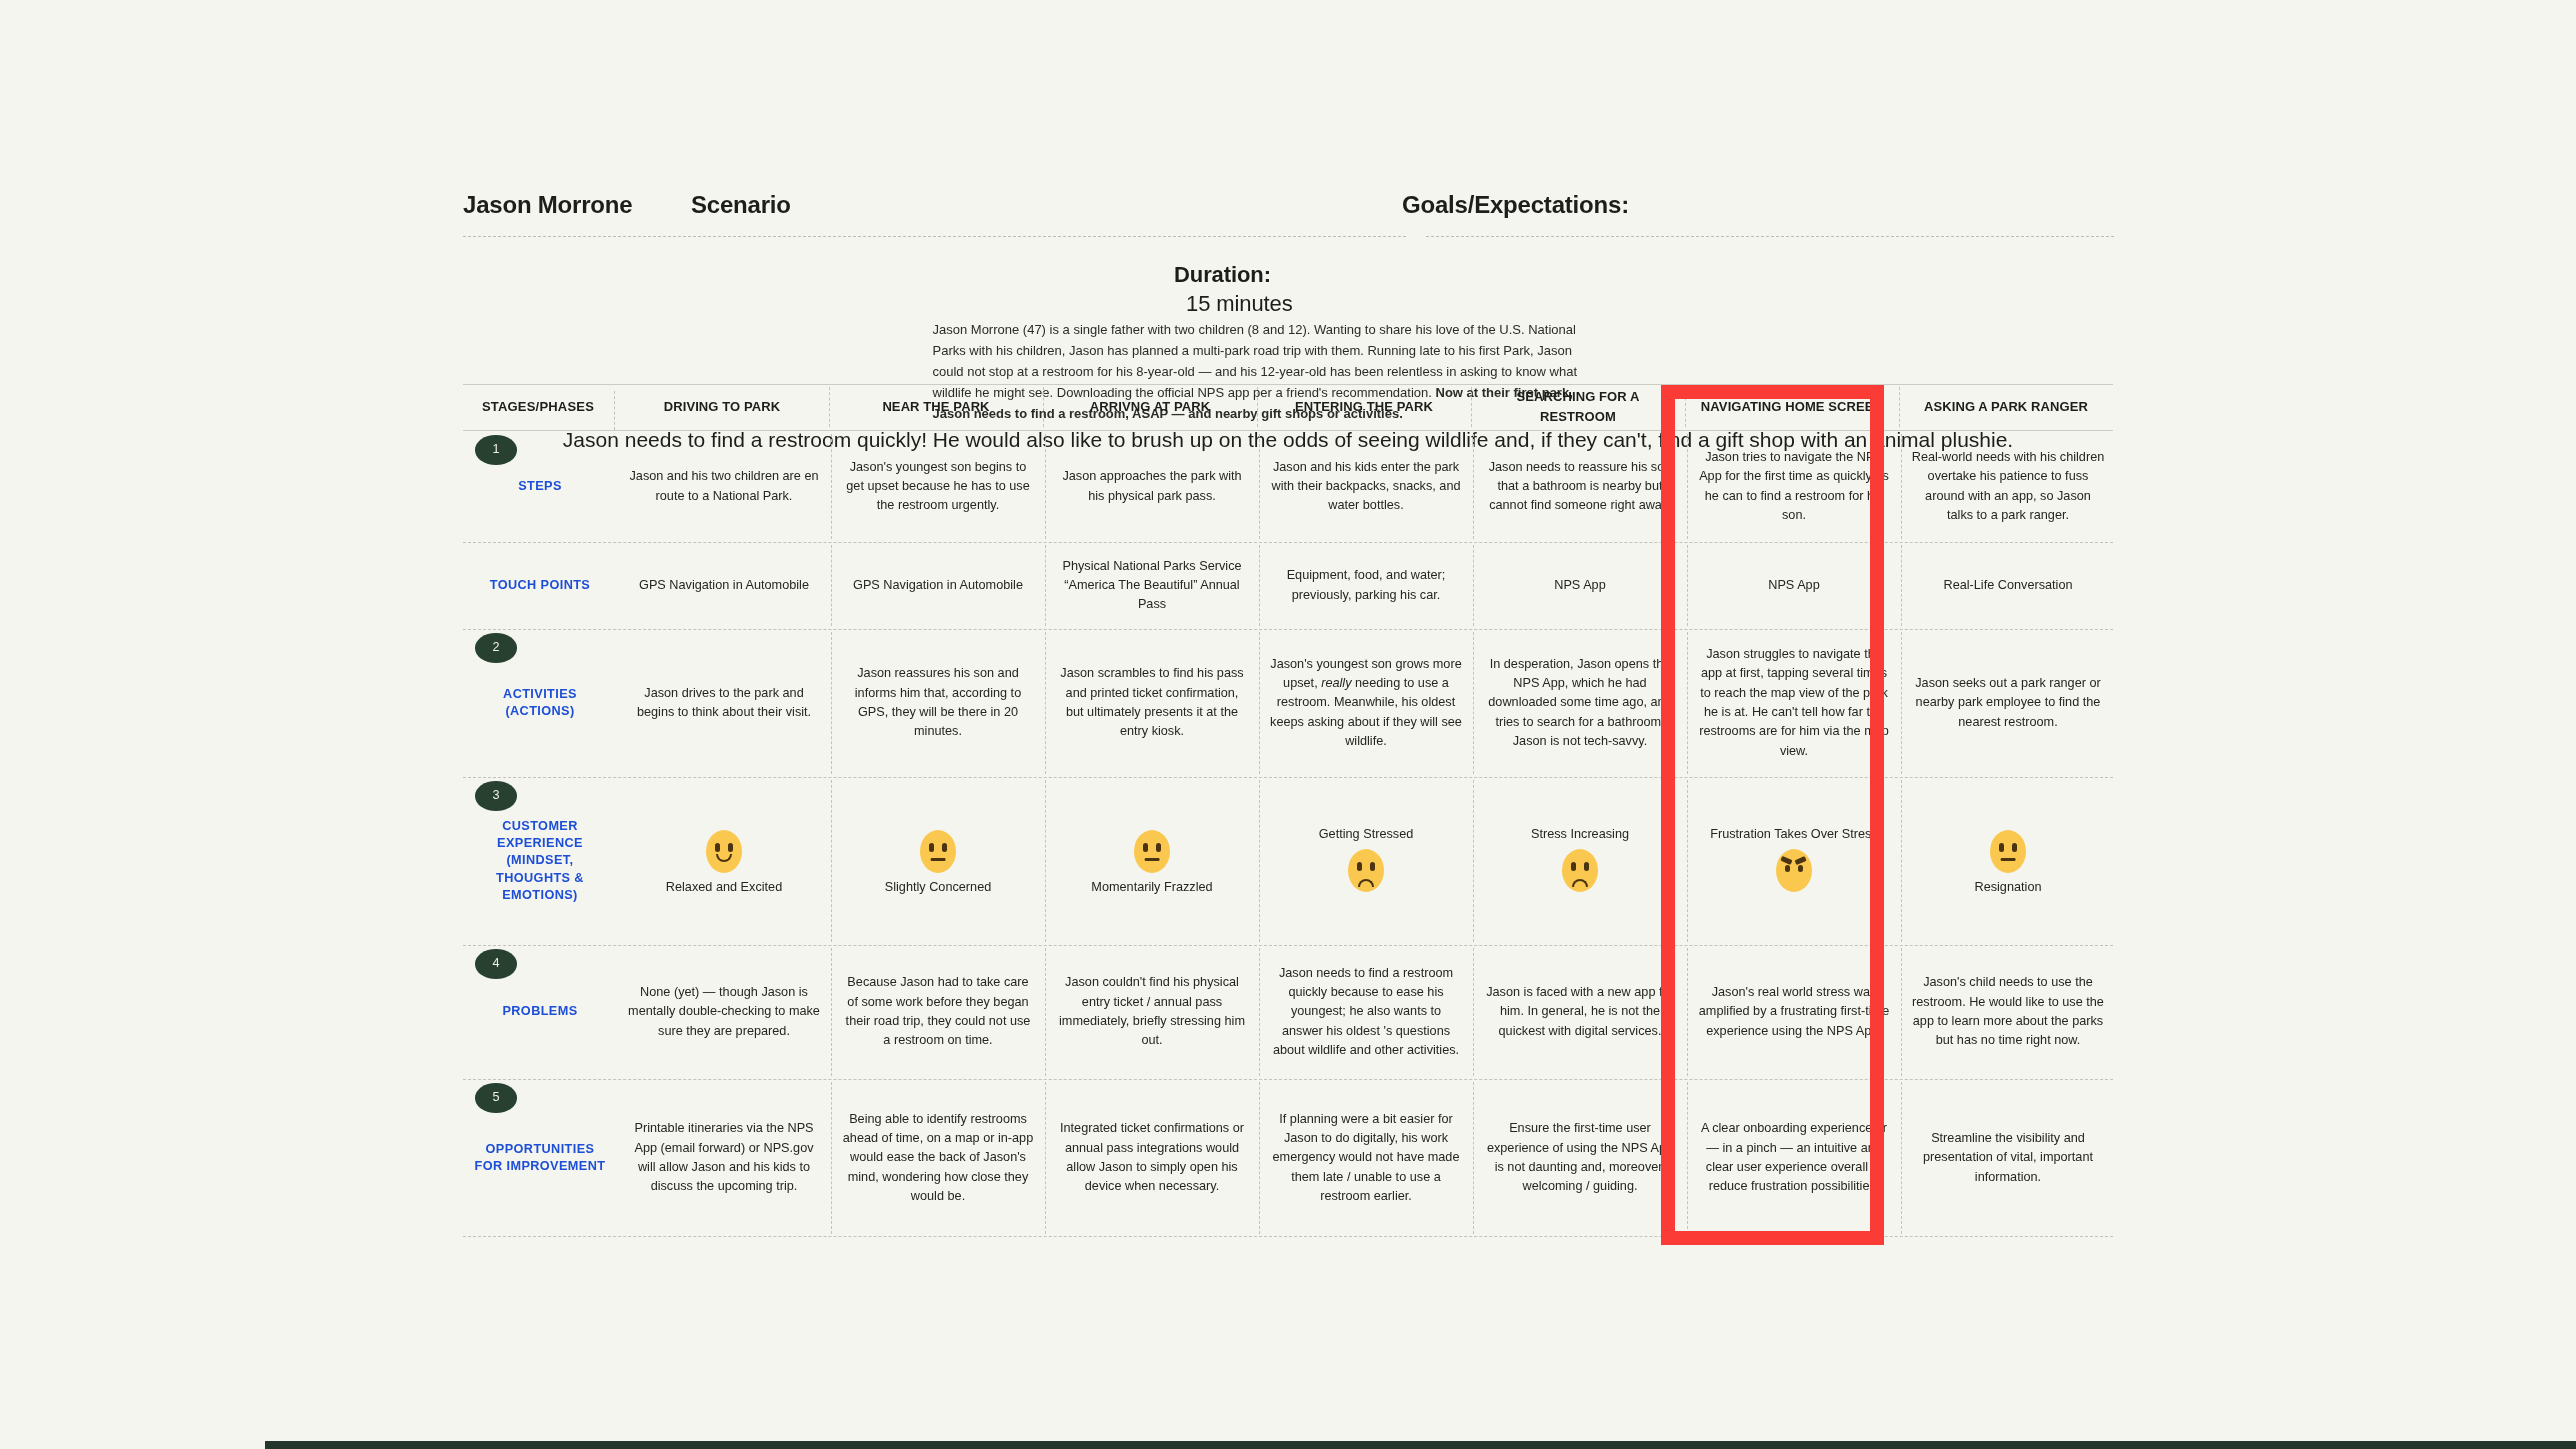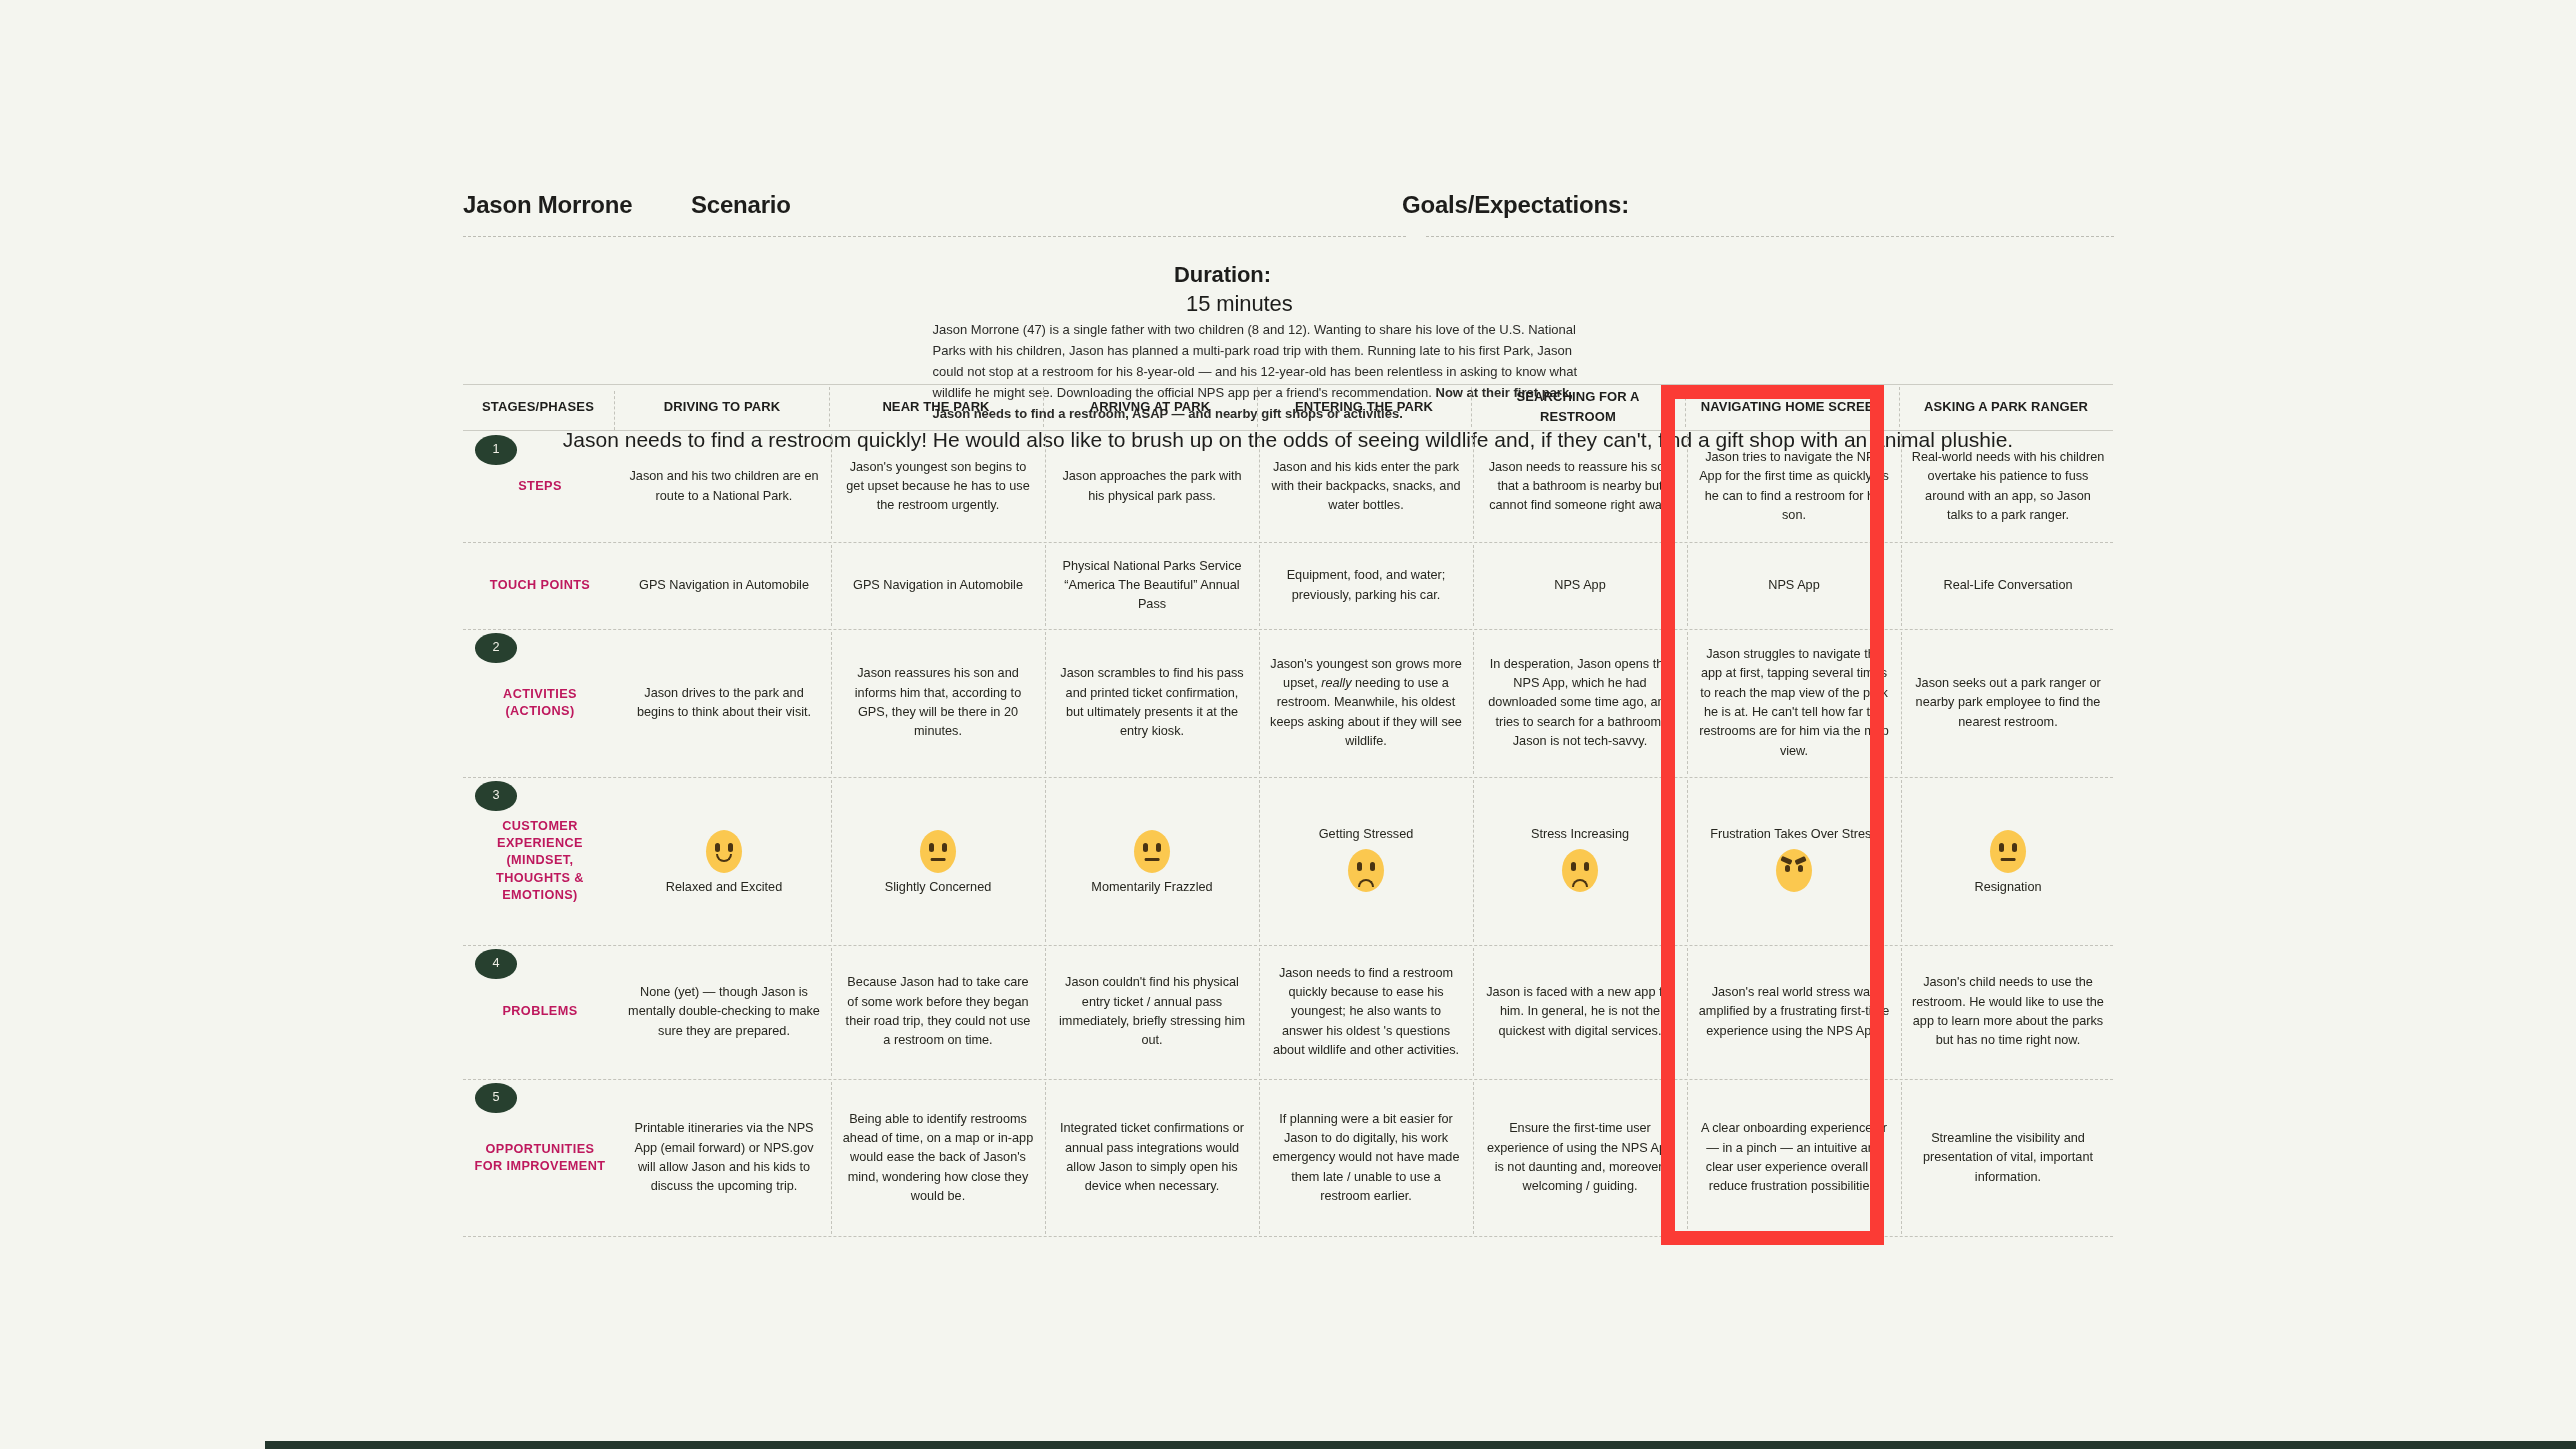--- a/index.html
+++ b/index.html
@@ -120,21 +120,21 @@
     color: #1d1d1b; text-transform: uppercase;
   }
   .col-head.stages { letter-spacing: 0.2px; }
 
   .header-row { height: 47px; justify-content: flex-end; }
   .header-row .cell { padding-top: 0; padding-bottom: 0; }
 
   
   .stage-label {
     font-size: 12.7px; font-weight: 700; letter-spacing: 0.4px;
-    text-transform: uppercase; text-align: center; color: #be185d;
+    text-transform: uppercase; text-align: center; color: #1d4ed8;
     line-height: 1.35;
   }
   .badge {
     position: absolute; left: 12px;
     width: 42px; height: 29.5px; border-radius: 50%;
     background: #27402f; color: #f0efe6;
     display: flex; align-items: center; justify-content: center;
     font-size: 12.7px; font-weight: 500;
   }
 

